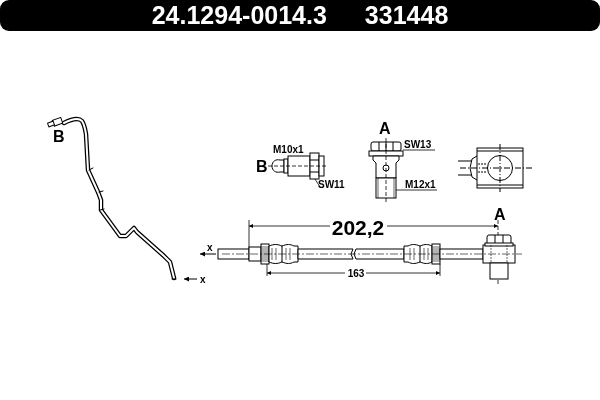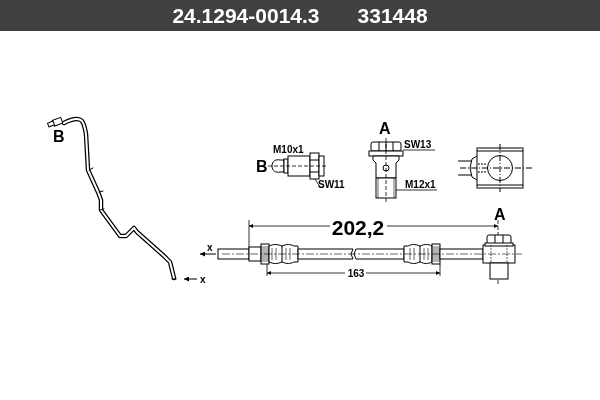--- a/index.html
+++ b/index.html
@@ -1,18 +1,18 @@
 <!DOCTYPE html>
 <html><head>
 <meta charset="utf-8">
 <style>
   html, body { margin:0; padding:0; background:#ffffff; }
   body { width:600px; height:400px; position:relative; overflow:hidden; font-family:"Liberation Sans", sans-serif; }
-  .header { position:absolute; left:0; top:0; width:600px; height:31px; background:#404040; color:#ffffff;
-            font-family:"Liberation Sans", sans-serif; font-weight:bold; font-size:21px; line-height:31px; text-align:center; letter-spacing:0px; }
+  .header { position:absolute; left:0; top:0; width:600px; height:31px; background:#000000; color:#ffffff;
+            font-family:"Liberation Sans", sans-serif; font-weight:bold; font-size:25px; line-height:31px; text-align:center; letter-spacing:0px;border-radius:9px; }
   .header span { display:inline-block; }
   .header .gap { width:38px; }
   svg { position:absolute; left:0; top:0; }
   .lbl { font-family:"Liberation Sans", sans-serif; font-weight:bold; fill:#000; }
 </style>
 </head>
 <body>
 
 <div class="header">
   <span>24.1294-0014.3</span><span class="gap"></span><span>331448</span>

